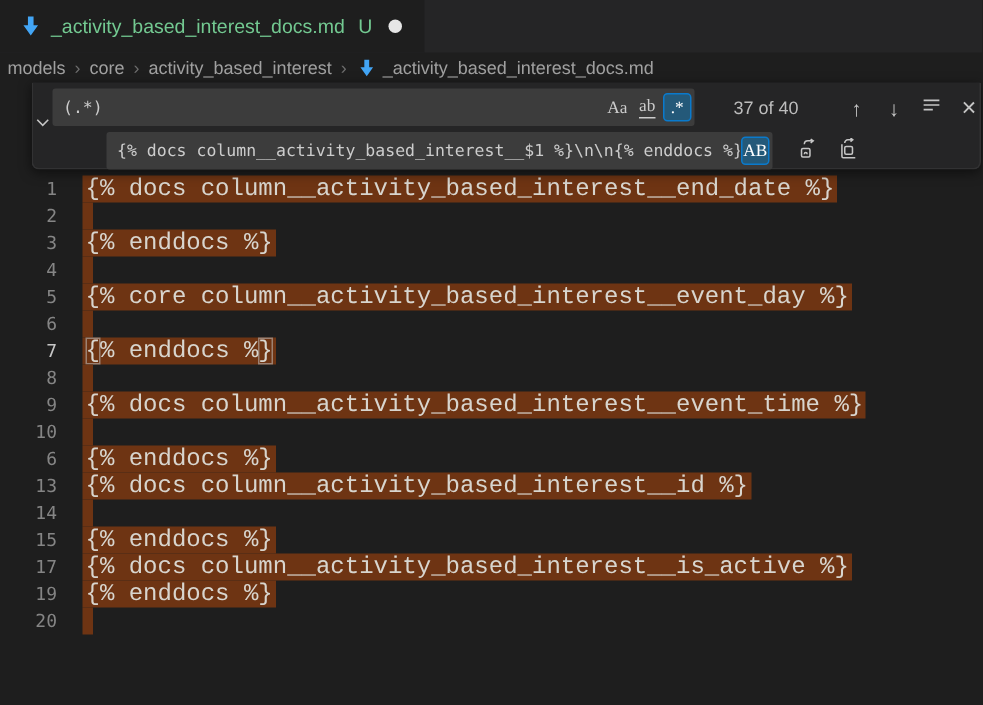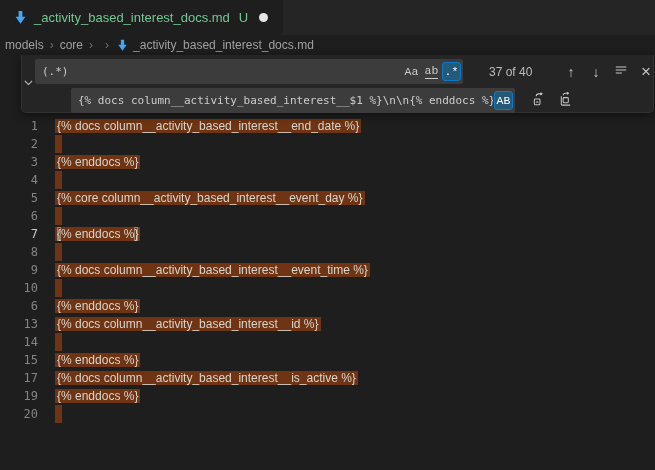--- a/index.html
+++ b/index.html
@@ -31,22 +31,22 @@
   .crumb-file { display:flex; align-items:center; }
   
   .editor-lines { position:absolute; top:117px; left:0; width:655px; }
   .line { display:flex; height:18px; }
   .gutter {
     width:38px; flex:none; text-align:right; color:#858585;
     font-family:"DejaVu Sans Mono", monospace; font-size:12px; line-height:18px;
   }
   .gutter.active { color:#c6c6c6; }
   .content {
-    margin-left:19px; font-family:Liberation Sans, sans-serif;
-    font-size:12px; line-height:18px; color:#d8d5ce; white-space:pre;
+    margin-left:19px; font-family:Liberation Mono, monospace;
+    font-size:16px; line-height:18px; color:#d8d5ce; white-space:pre;
   }
   .hl { background:#6e3413; padding:0 2px; margin-left:-2px; }
   .empty-hl { display:inline-block; width:7px; height:18px; background:#6e3413; margin-left:-2px; vertical-align:top; }
   .bracket { outline:1px solid rgba(195,195,195,0.55); outline-offset:-1px; }
   
   .find-widget {
     position:absolute; top:55px; left:21px; width:633px; height:58px;
     background:#252526; border:1px solid #323233; border-top:none;
     border-radius:0 0 5px 5px; box-shadow:0 2px 8px rgba(0,0,0,0.5);
     display:flex; z-index:10;
@@ -59,21 +59,21 @@
     display:flex; align-items:center; padding:0 2px 0 7px;
     font-family:"DejaVu Sans Mono", monospace; font-size:11px; color:#cccccc;
     cursor:text;
   }
   .find-input { width:428px; }
   .replace-input { width:444px;margin-left:36px; }
   .input-text { flex:1; white-space:nowrap; overflow:hidden; }
   .opt {
     width:19px; height:19px; margin-left:1px; flex:none;
     display:flex; align-items:center; justify-content:center;
-    font-family:Liberation Mono, monospace; font-size:11.5px; color:#cccccc;
+    font-family:Liberation Serif, serif; font-size:11.5px; color:#cccccc;
     border-radius:3px; border:1px solid transparent; cursor:pointer;
   }
   .opt .ww { border-bottom:1px solid #cccccc; padding-bottom:1px; }
   .opt.active { background:#245979; border-color:#0a7acc; color:#ffffff; }
   .match-count { margin-left:26px; width:62px; font-size:12px; color:#bcbcbc; white-space:nowrap; }
   .icon-btn {
     width:20px; height:20px; margin-left:5px; flex:none;
     display:flex; align-items:center; justify-content:center;
     color:#c5c5c5; font-size:14px; border-radius:3px; cursor:pointer;
   }
@@ -95,20 +95,21 @@
     <span class="git-badge">U</span>
     <span class="mod-dot"></span>
   </div>
 </div>
 
 <div class="breadcrumbs">
   <span class="crumb">models</span>
   <span class="crumb-sep">›</span>
   <span class="crumb">core</span>
   <span class="crumb-sep">›</span>
+  <span class="crumb">activity_based_interest</span>
   <span class="crumb-sep">›</span>
   <span class="crumb crumb-file">
     <span class="file-icon">
       <svg width="13" height="13" viewBox="0 0 16 16">
           <path d="M6 1h4v6.2h3.2L8 14.6 2.8 7.2H6z" fill="#42a5f5"></path>
         </svg>
     </span>
     <span>_activity_based_interest_docs.md</span>
   </span>
 </div>

